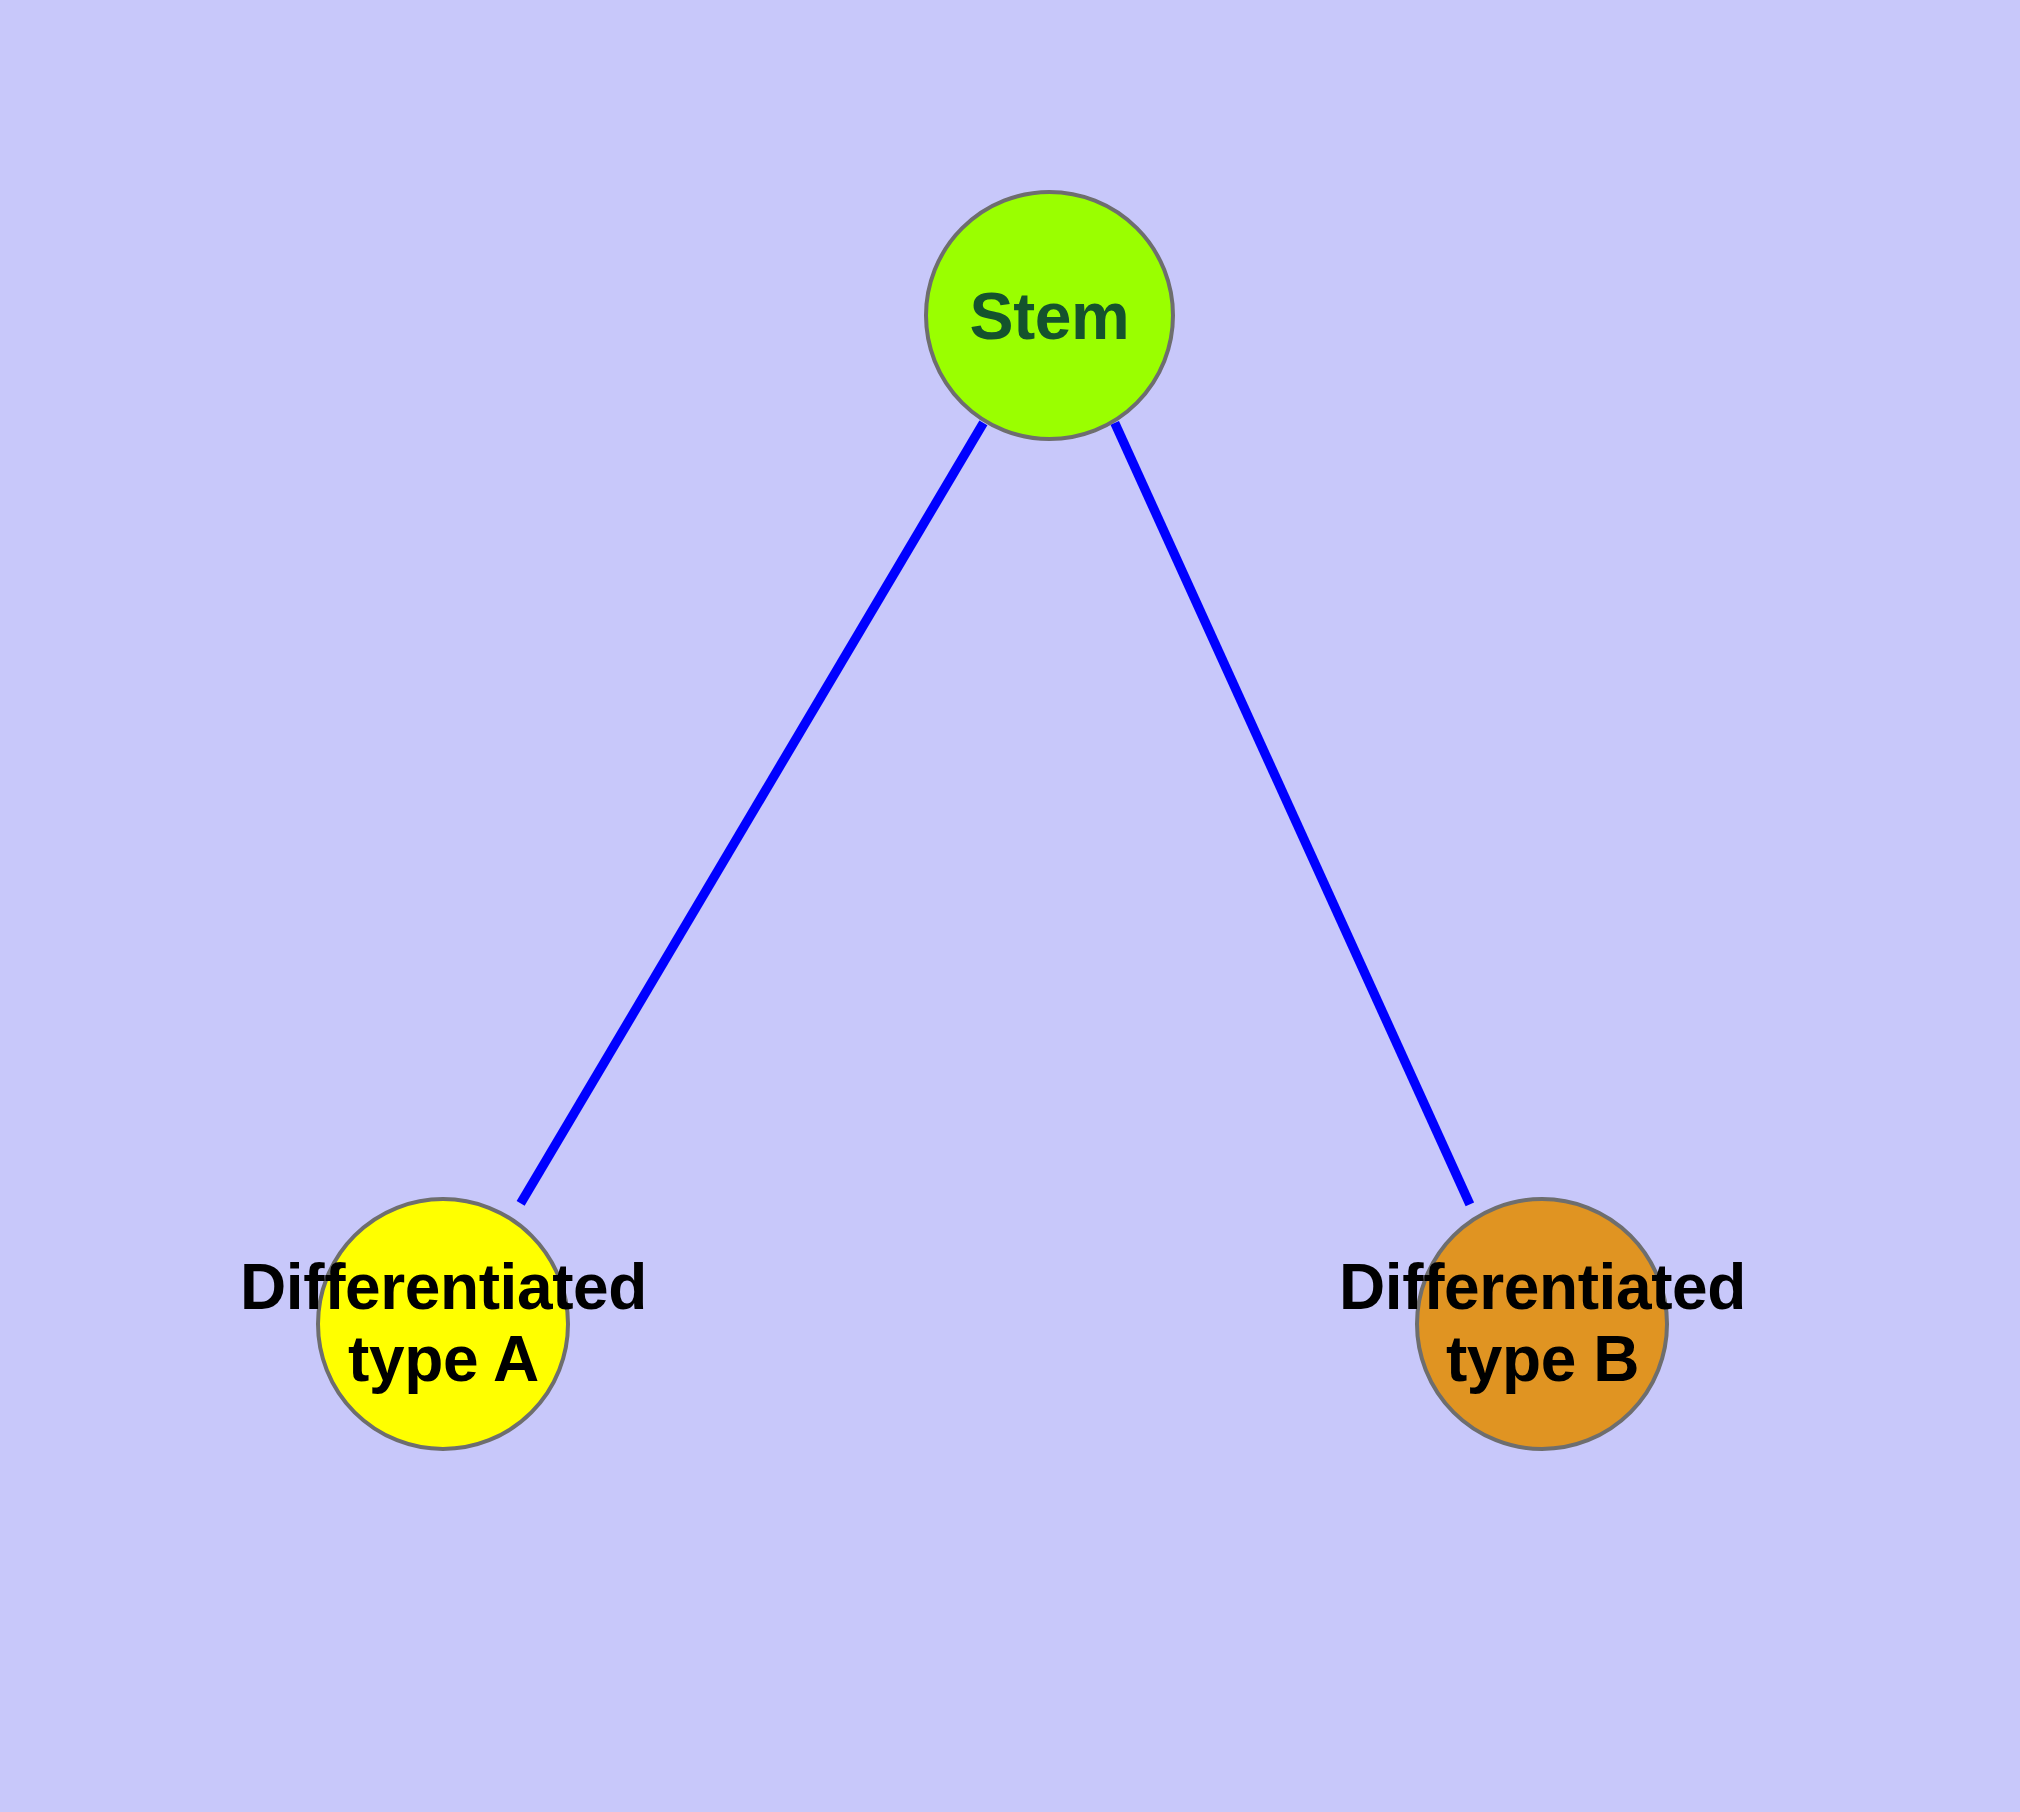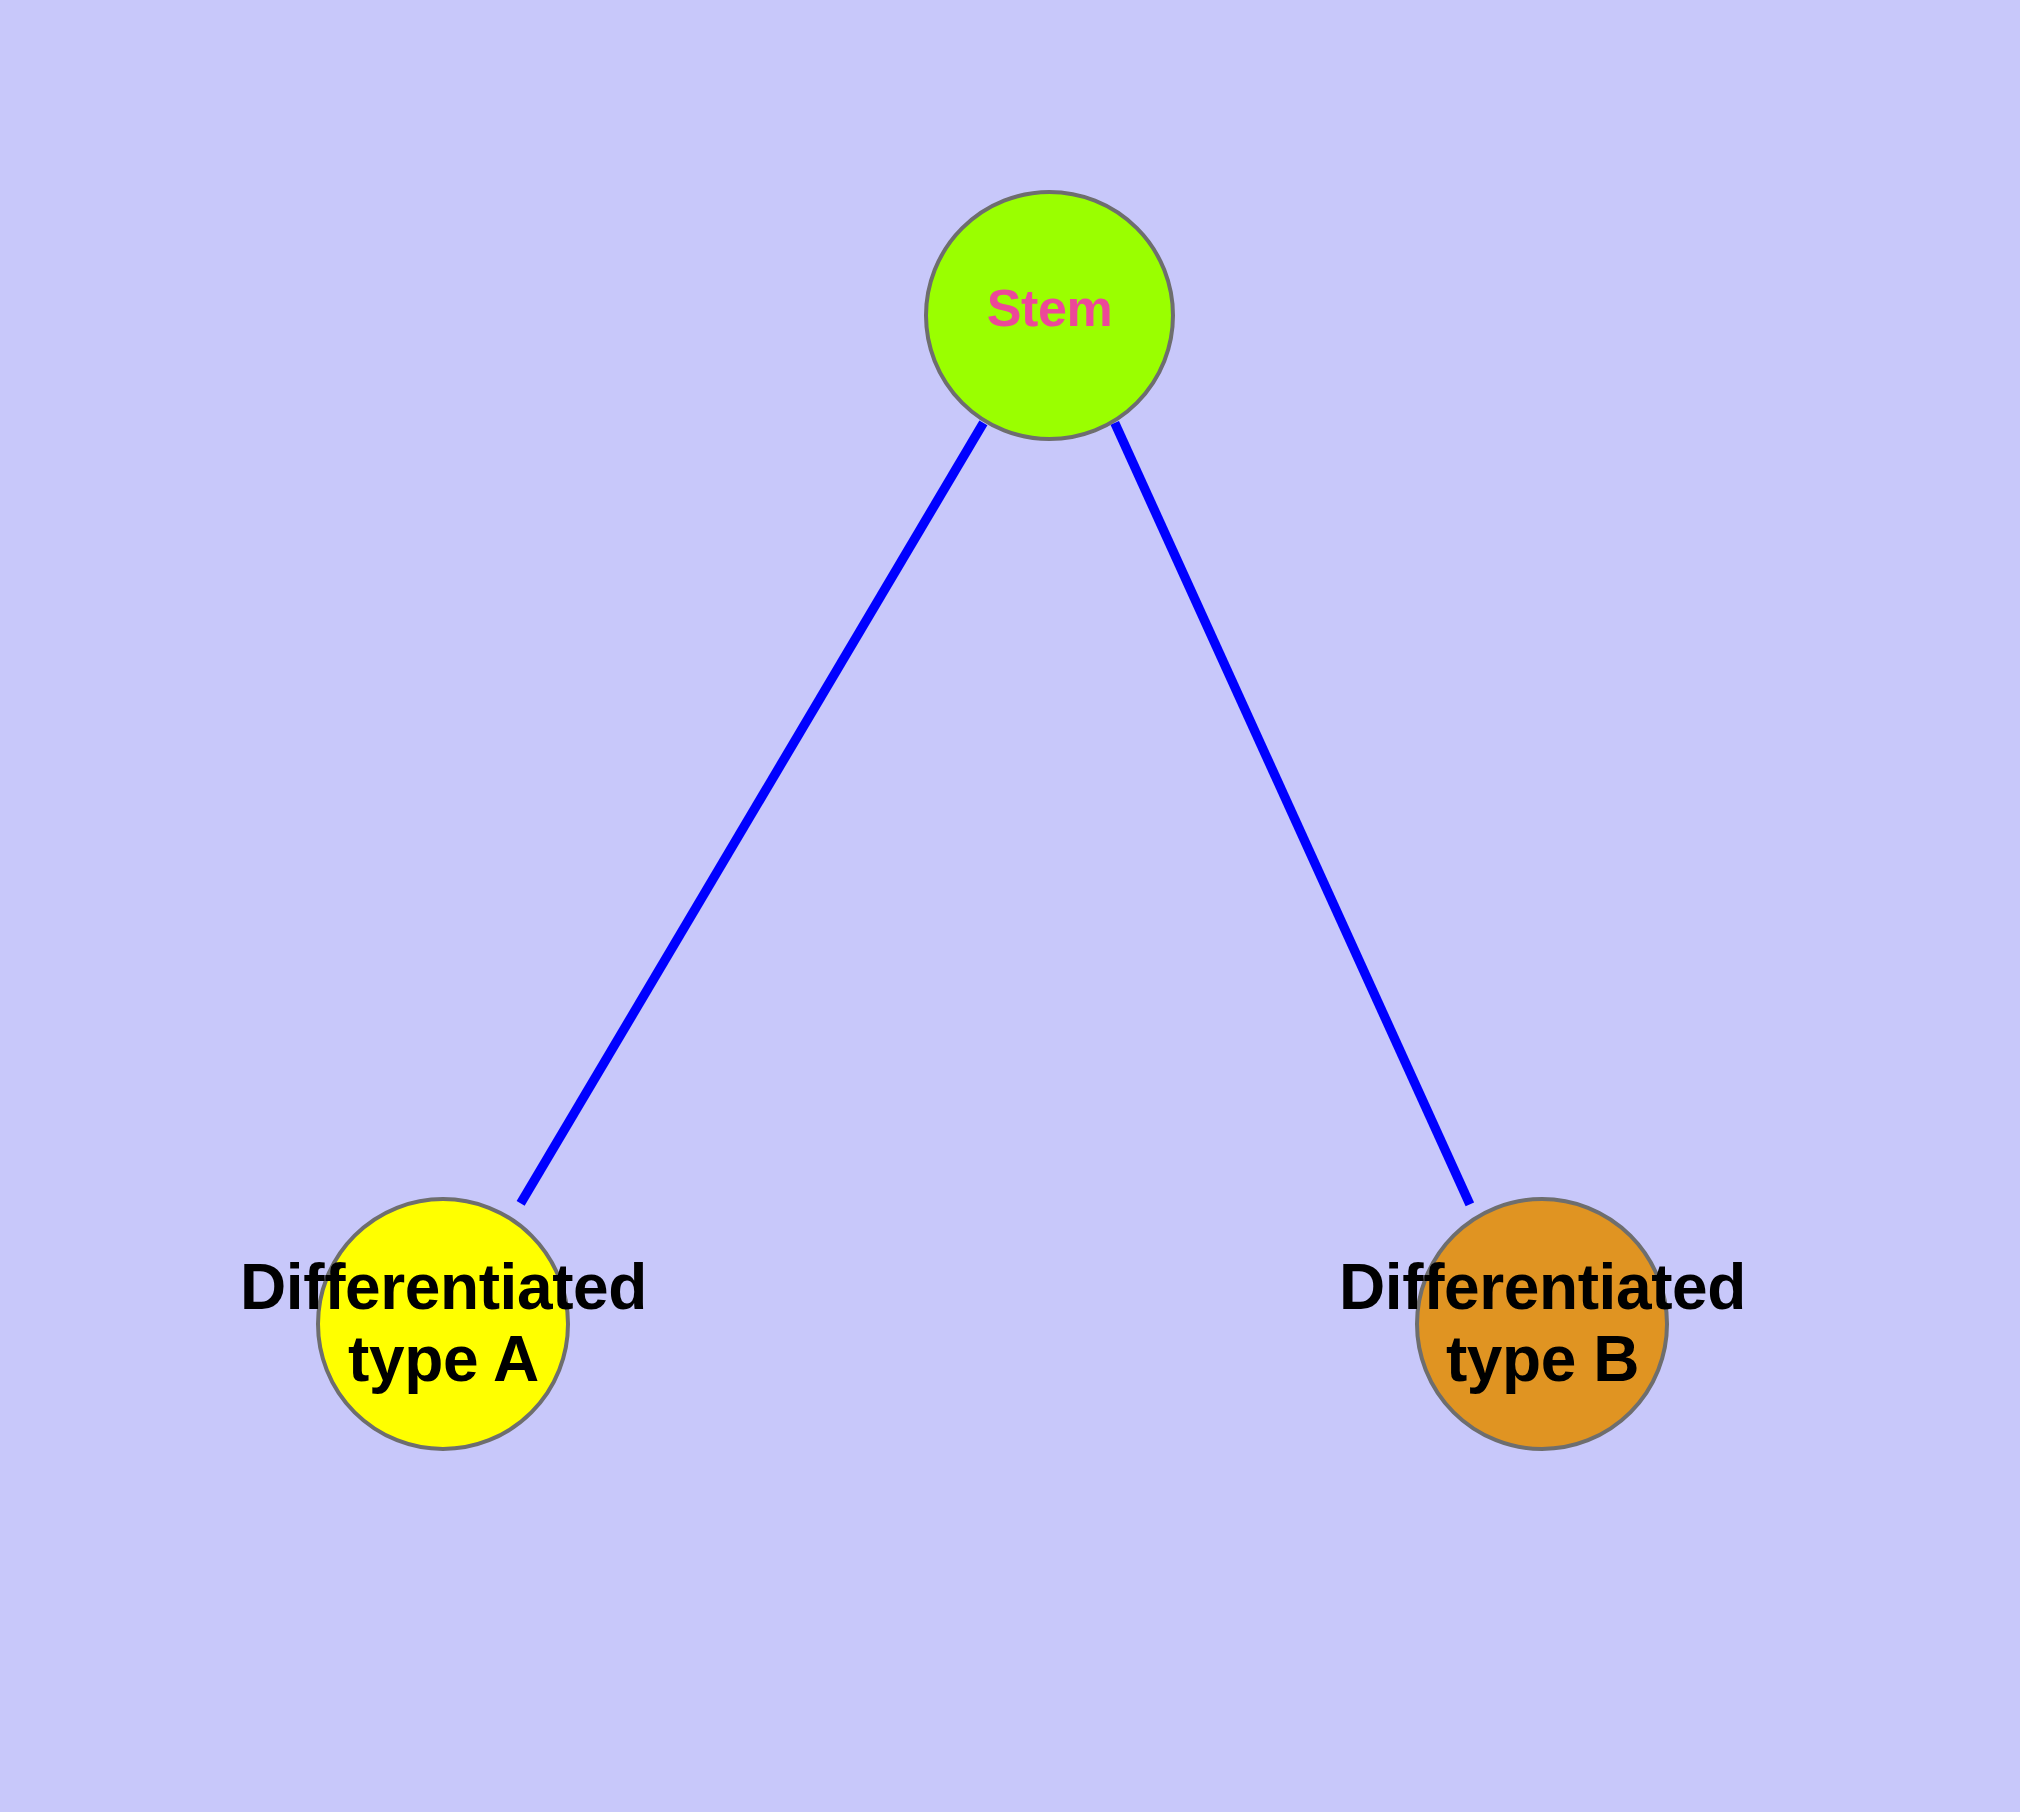--- a/index.html
+++ b/index.html
@@ -63,21 +63,21 @@
     <line stroke-linecap="butt" x1="1160" y1="499" x2="614" y2="1420" stroke="#0000ff" stroke-width="11"></line>
     <line stroke-linecap="butt" x1="1315" y1="499" x2="1734" y2="1421" stroke="#0000ff" stroke-width="11"></line>
   </svg>
 
   <div id="node-layer">
 
     <div class="node" style="left: 924px; top: 190px; width: 251px; height: 251px; background: rgb(154, 255, 0); border: 4.2px solid rgb(110, 110, 110);"></div>
     <div class="node" style="left: 316px; top: 1197px; width: 254px; height: 254px; background: rgb(255, 255, 0); border: 4.2px solid rgb(110, 110, 110);"></div>
     <div class="node" style="left: 1415px; top: 1197px; width: 254px; height: 254px; background: rgb(224, 148, 34); border: 4.2px solid rgb(110, 110, 110);"></div>
 
-    <div class="node-label" style="color: #ec4899; font-size: 52px; left: 541px; top: 279px; width: 1017px;">Stem</div>
+    <div class="node-label" style="color: #14532d; font-size: 66px; left: 541px; top: 279px; width: 1017px;">Stem</div>
     <div class="node-label" style="color: rgb(0, 0, 0); font-size: 64px; left: -65px; top: 1251px; width: 1017px;">Differentiated
 type A</div>
     <div class="node-label" style="color: rgb(0, 0, 0); font-size: 64px; left: 1034px; top: 1251px; width: 1017px;">Differentiated
 type B</div>
 
   </div>
 </div>
 
 
 </body></html>

